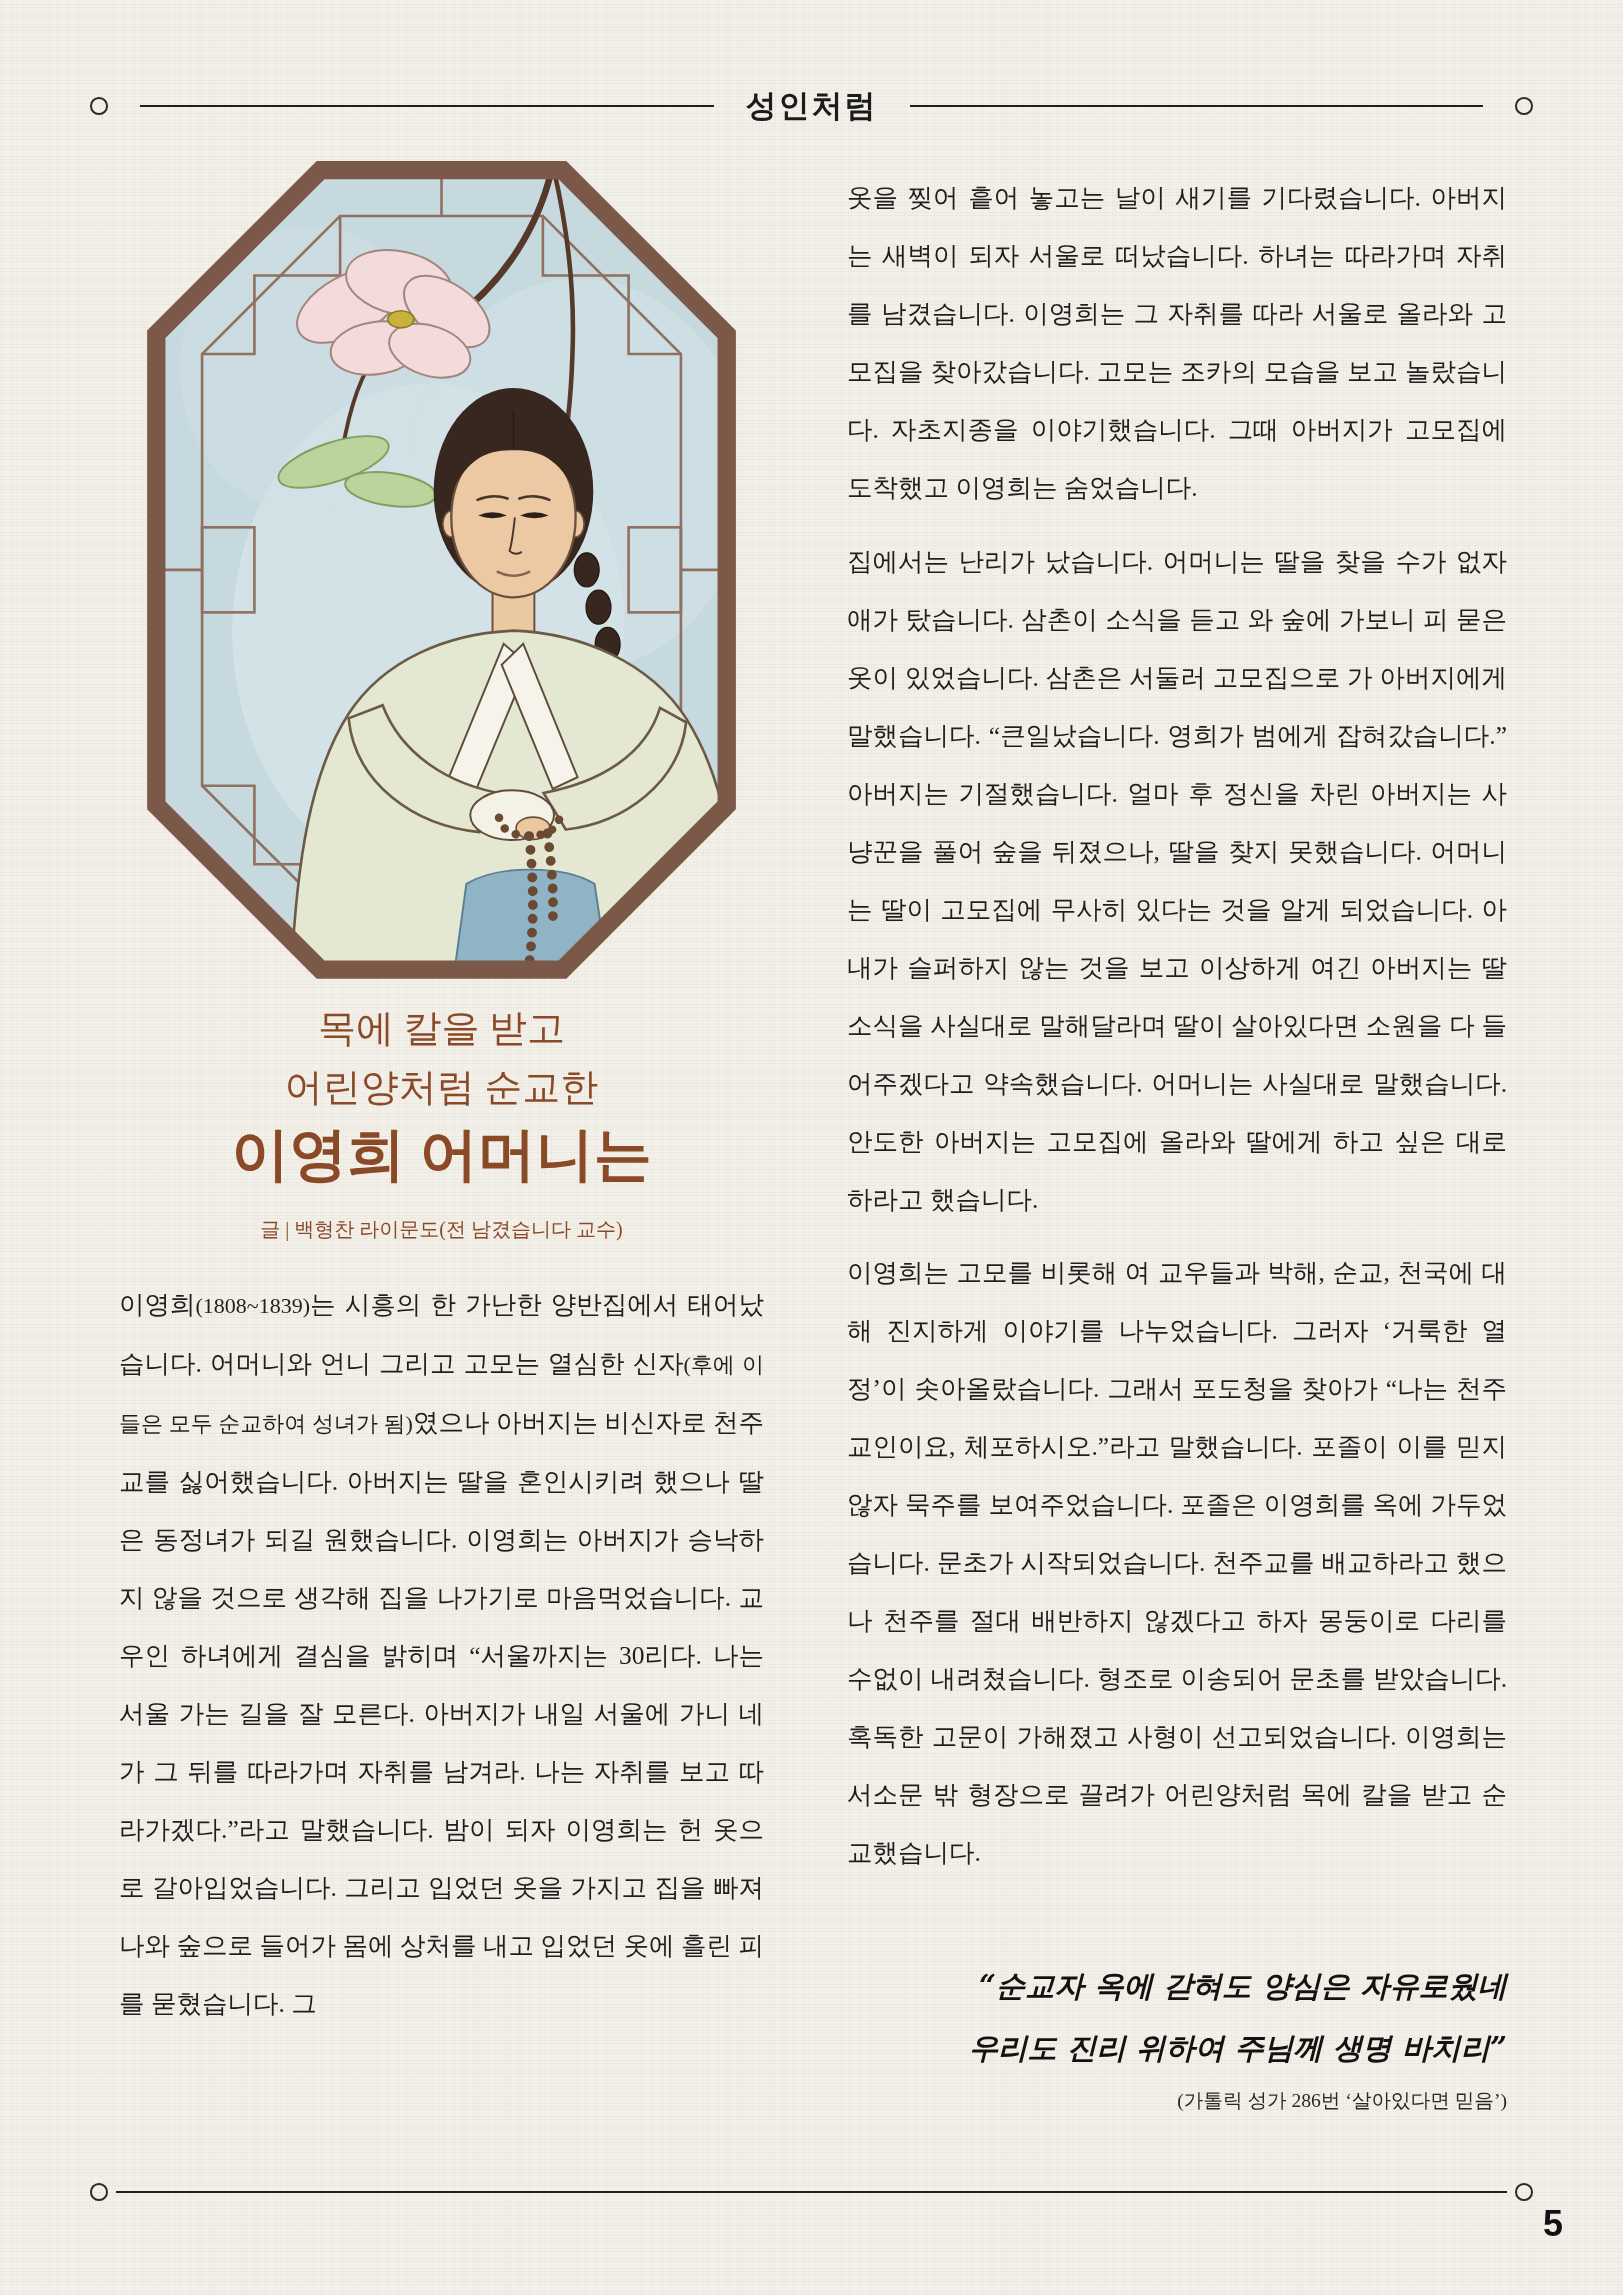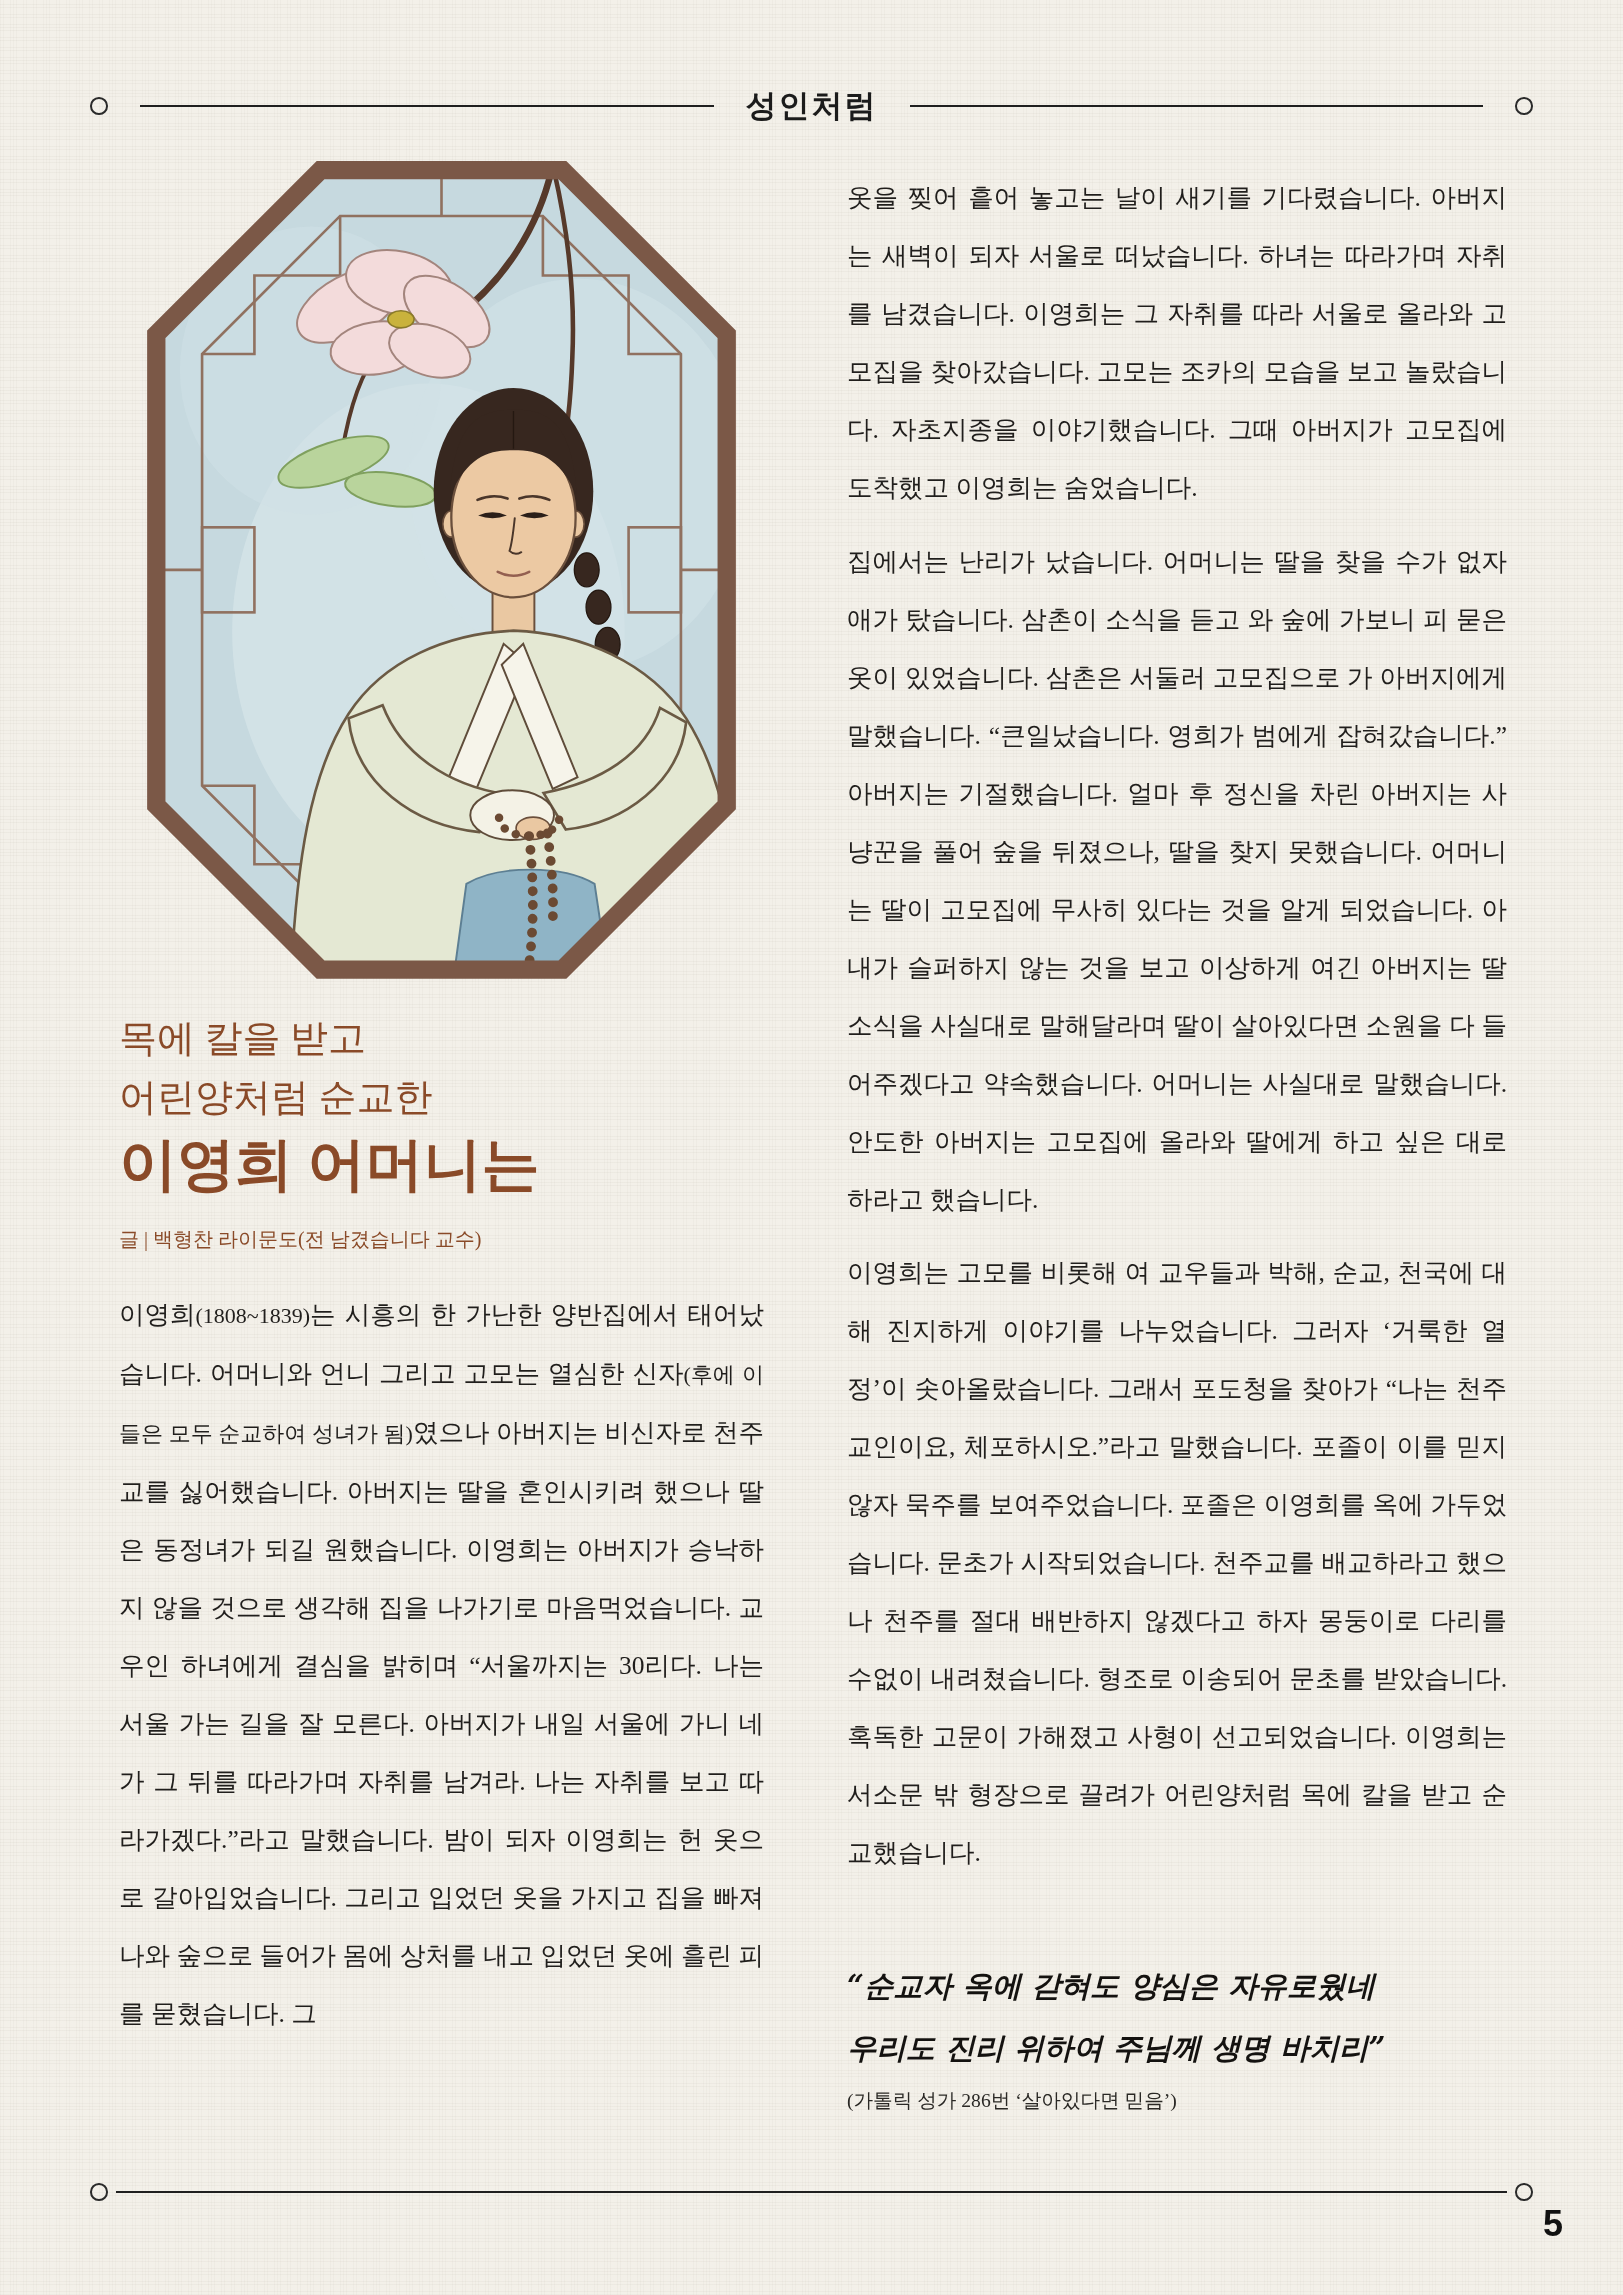--- a/index.html
+++ b/index.html
@@ -25,32 +25,32 @@
     font-family:"Liberation Sans","DejaVu Sans",sans-serif;color:#1b1b1b;}
   .page-number{position:absolute;right:60px;top:2203px;font-size:36px;font-weight:600;
     font-family:"Liberation Sans","DejaVu Sans",sans-serif;color:#111;}
 
   
   .left-col{position:absolute;left:119px;top:161px;width:645px;}
   .right-col{position:absolute;left:847px;top:169px;width:660px;}
 
   .portrait{margin:0 auto;width:589px;height:819px;}
 
-  .title-block{color:#8a4a28;margin-top:29px;}
+  .title-block{text-align:center;color:#8a4a28;margin-top:19px;}
   .t-line{font-size:38px;line-height:59px;font-weight:500;}
   .t-name{font-size:58px;line-height:69px;font-weight:700;margin-top:2.6px;}
   .t-feast{font-size:37px;line-height:58px;font-weight:500;}
   .byline{font-size:20px;margin-top:27.5px;color:#8a4a28;}
 
   .body-text{font-size:25.5px;line-height:58px;text-align:justify;margin:0;color:#201e1c;}
   .left-col .body-text{margin-top:33px;}
   .right-col .body-text{margin:0 0 15.7px 0;}
   .body-text .small{font-size:22px;}
 
-  .quote{text-align:left;margin-top:73px;color:#141210;}
+  .quote{text-align:right;margin-top:73px;color:#141210;}
   .quote-line{font-size:29.4px;font-style:italic;font-weight:600;line-height:62px;
     font-family:"DejaVu Serif","Liberation Serif",serif;}
   .quote-source{font-size:19.6px;margin-top:7.9px;font-style:normal;color:#2a2825;}
 </style>
 </head>
 <body>
 
 <div class="page">
 
   <header class="rule-row header-rule">

